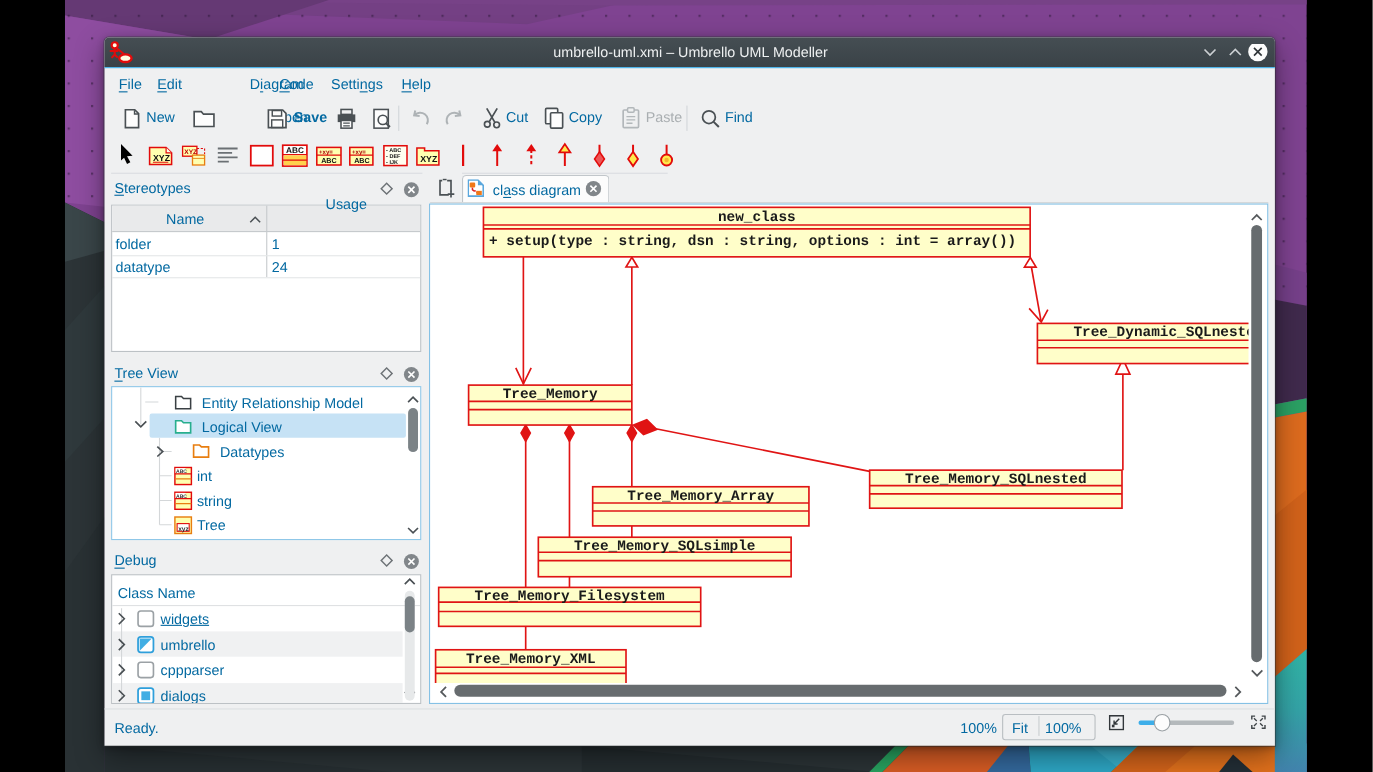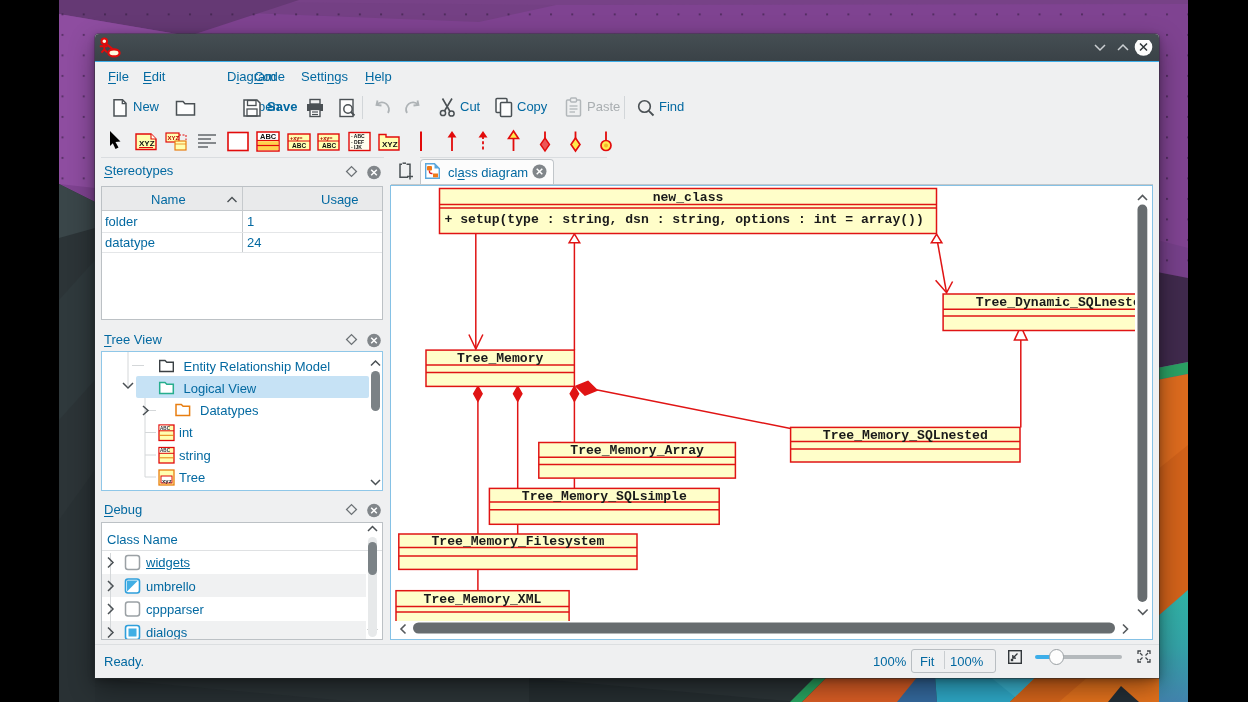--- a/index.html
+++ b/index.html
@@ -61,20 +61,21 @@
     <rect x="0" y="34" width="36" height="150" fill="url(#dots)"></rect>
     <rect x="1098" y="34" width="31" height="240" fill="url(#dots)"></rect>
   </svg>
 
   <div class="abs" style="left:95px;top:34px;width:1064px;height:644px;background:#eff0f1;
        border-radius:4px 4px 0 0;box-shadow:0 9px 26px rgba(0,0,0,0.42), 0 2px 7px rgba(0,0,0,0.28), 0 0 0 1px rgba(62,68,74,0.45);"></div>
 
   <div class="abs" style="left:95px;top:34px;width:1064px;height:26.5px;border-radius:4px 4px 0 0;
        background:linear-gradient(#454e53,#3a4247);"></div>
   <div class="abs" style="left:95px;top:60.5px;width:1064px;height:1.6px;background:#3daee9;"></div>
+  <div class="abs t13" style="left:503px;top:40px;width:250px;color:#eef0f1;">umbrello-uml.xmi – Umbrello UML Modeller</div>
 
   <svg class="abs" style="left:95px;top:32px" width="40" height="30" viewBox="0 0 40 30">
     <circle cx="9.3" cy="9.2" r="2.8" fill="#fffbe6" stroke="#e20b0b" stroke-width="2"></circle>
     <path d="M9.3 12 L9.3 17.5 M4.8 14.3 L12.6 14.3 M9.3 17.5 L6.4 20.6 M9.3 17.5 L12 20.4" stroke="#e20b0b" stroke-width="1.9" fill="none"></path>
     <path d="M11.2 11.8 L17.8 17.3" stroke="#e20b0b" stroke-width="1.9"></path>
     <ellipse cx="19" cy="20.9" rx="5.6" ry="3.5" fill="#fffbe0" stroke="#e20b0b" stroke-width="2.2"></ellipse>
   </svg>
 
   <svg class="abs" style="left:1090px;top:40px" width="64" height="16" viewBox="0 0 64 16">
     <path d="M5 5 L10 10 L15 5" stroke="#ccd0d3" stroke-width="1.5" fill="none"></path>
@@ -247,21 +248,21 @@
     <circle cx="29" cy="7.5" r="6.8" fill="#81868a"></circle>
     <path d="M26.2 4.7 L31.8 10.3 M31.8 4.7 L26.2 10.3" stroke="#fff" stroke-width="1.5"></path>
   </svg>
   <div class="abs" style="left:101px;top:186px;width:282px;height:134px;background:#fff;border:1px solid #bcc1c5;box-sizing:border-box;"></div>
   <div class="abs" style="left:102px;top:187px;width:280px;height:24px;background:#e9eaeb;border-bottom:1px solid #c6cacd;box-sizing:border-box;"></div>
   <div class="abs" style="left:242px;top:187px;width:1px;height:65px;background:#c6cacd;"></div>
   <div class="abs t13" style="left:151px;top:192px;">Name</div>
   <svg class="abs" style="left:226px;top:196px" width="12" height="8" viewBox="0 0 12 8">
       <path d="M1.5 6 L6 1.5 L10.5 6" fill="none" stroke="#4a5054" stroke-width="1.4"></path>
     </svg>
-  <div class="abs t13" style="left:296px;top:192px;margin-left:25px;">Usage</div>
+  <div class="abs t13" style="left:296px;top:178px;">Usage</div>
   <div class="abs" style="left:102px;top:231.5px;width:280px;height:1px;background:#e4e6e8;"></div>
   <div class="abs" style="left:102px;top:252px;width:280px;height:1px;background:#e4e6e8;"></div>
   <div class="abs t13" style="left:105px;top:214px;">folder</div>
   <div class="abs t13" style="left:247px;top:214px;">1</div>
   <div class="abs t13" style="left:105px;top:234.5px;">datatype</div>
   <div class="abs t13" style="left:247px;top:234.5px;">24</div>
 
   <div class="abs t13" style="left:104px;top:332px;"><u>T</u>ree View</div>
   <svg class="abs" style="left:345px;top:333px" width="42" height="16" viewBox="0 0 42 16">
     <rect x="3" y="3" width="7" height="7" transform="rotate(45 6.5 6.5)" fill="none" stroke="#6d7276" stroke-width="1.3"></rect>

